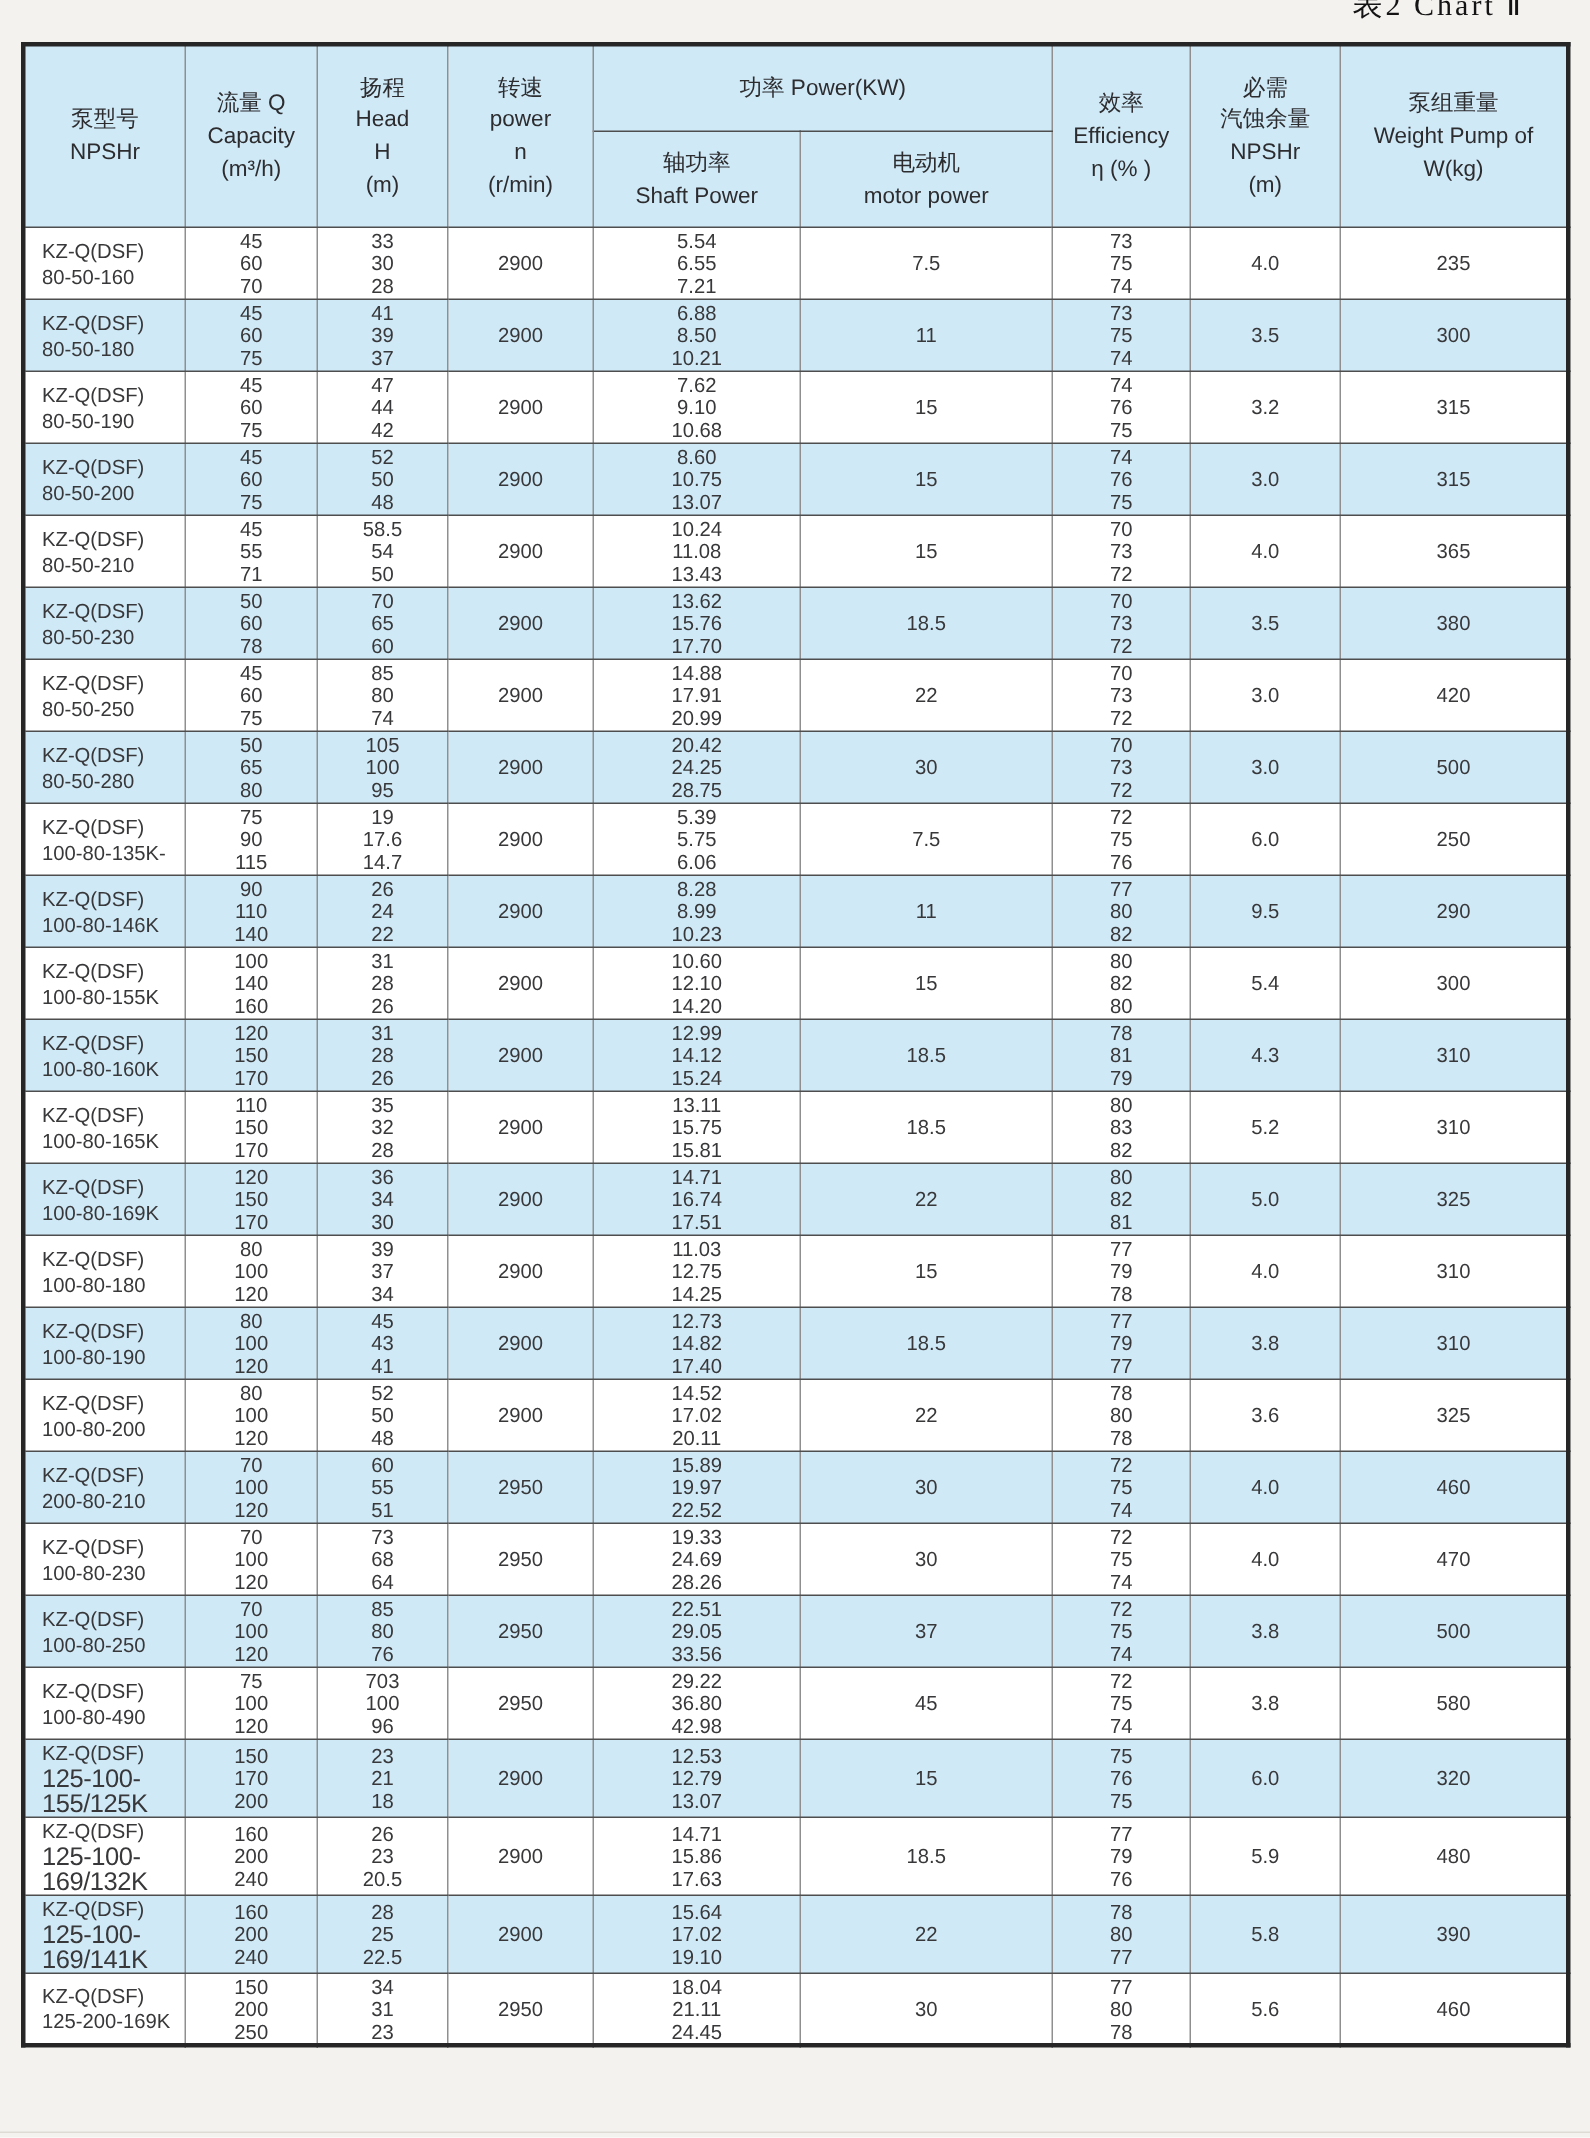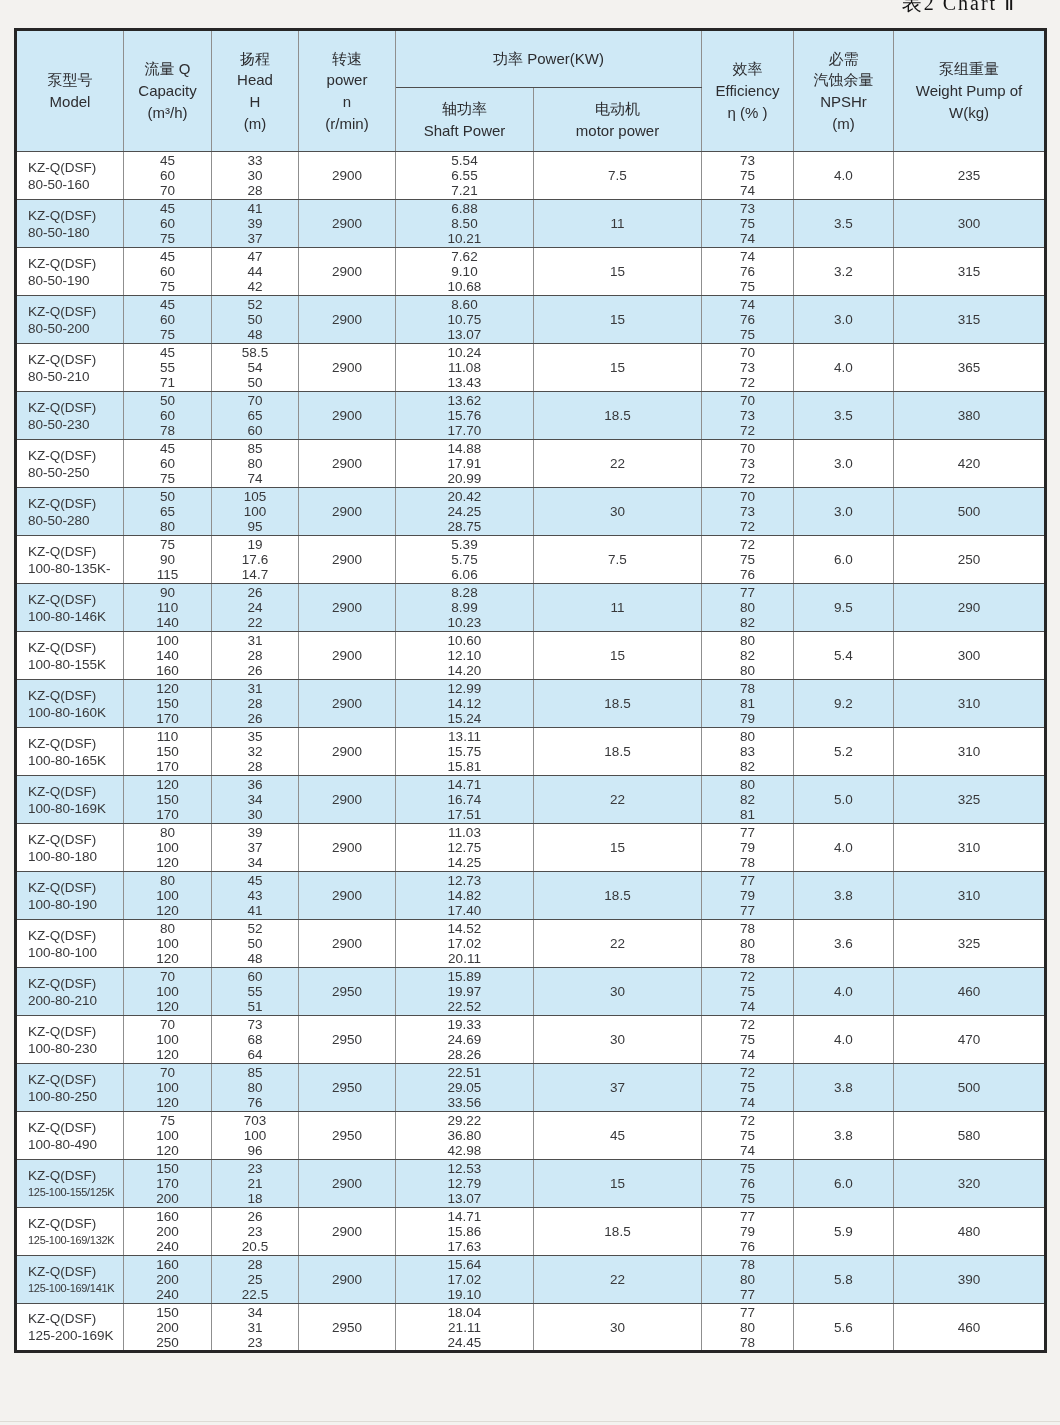--- a/index.html
+++ b/index.html
@@ -42,21 +42,21 @@
     color:#2d2d30;
   }
   thead tr.h1 { height:58px; }
   thead tr.h2 { height:64px; }
   tbody tr { height:48px; }
   tbody tr:nth-child(even) td { background:#cfe9f6; }
   td { font-size:13.5px; }
   td.stack { white-space:pre-line; line-height:15px; }
   td.c-model { text-align:left; padding-left:11px; }
   .mline { display:block; line-height:17px; }
-  .mline.compact { font-size:11px; letter-spacing:-0.3px; }
+  .mline.compact { font-size:17px; letter-spacing:-0.3px; }
   .bottom-edge {
     position:absolute; left:0; bottom:3px; width:100%;
     border-top:1px solid #dedbd5;
   }
 </style>
 </head>
 <body>
 
 <div class="caption">表2 Chart Ⅱ</div>
 
@@ -68,21 +68,21 @@
     <col style="width:97px">
       <col style="width:138px">
       <col style="width:168px">
     <col style="width:92px">
       <col style="width:100px">
       <col style="width:152px">
   </colgroup>
   <thead>
     <tr class="h1">
       <th rowspan="2">泵型号
-Model</th>
+NPSHr</th>
       <th rowspan="2">流量 Q
 Capacity
 (m³/h)</th>
       <th rowspan="2">扬程
 Head
 H
 (m)</th>
       <th rowspan="2">转速
 power
 n
@@ -372,21 +372,21 @@
 28
 26</td>
     <td>2900</td>
     <td class="stack">12.99
 14.12
 15.24</td>
     <td>18.5</td>
     <td class="stack">78
 81
 79</td>
-    <td>9.2</td>
+    <td>4.3</td>
     <td>310</td>
   </tr>
 
   <tr>
     <td class="c-model">
       <span class="mline">KZ-Q(DSF)</span>
       <span class="mline">100-80-165K</span>
     </td>
     <td class="stack">110
 150
@@ -471,21 +471,21 @@
     <td class="stack">77
 79
 77</td>
     <td>3.8</td>
     <td>310</td>
   </tr>
 
   <tr>
     <td class="c-model">
       <span class="mline">KZ-Q(DSF)</span>
-      <span class="mline">100-80-100</span>
+      <span class="mline">100-80-200</span>
     </td>
     <td class="stack">80
 100
 120</td>
     <td class="stack">52
 50
 48</td>
     <td>2900</td>
     <td class="stack">14.52
 17.02

